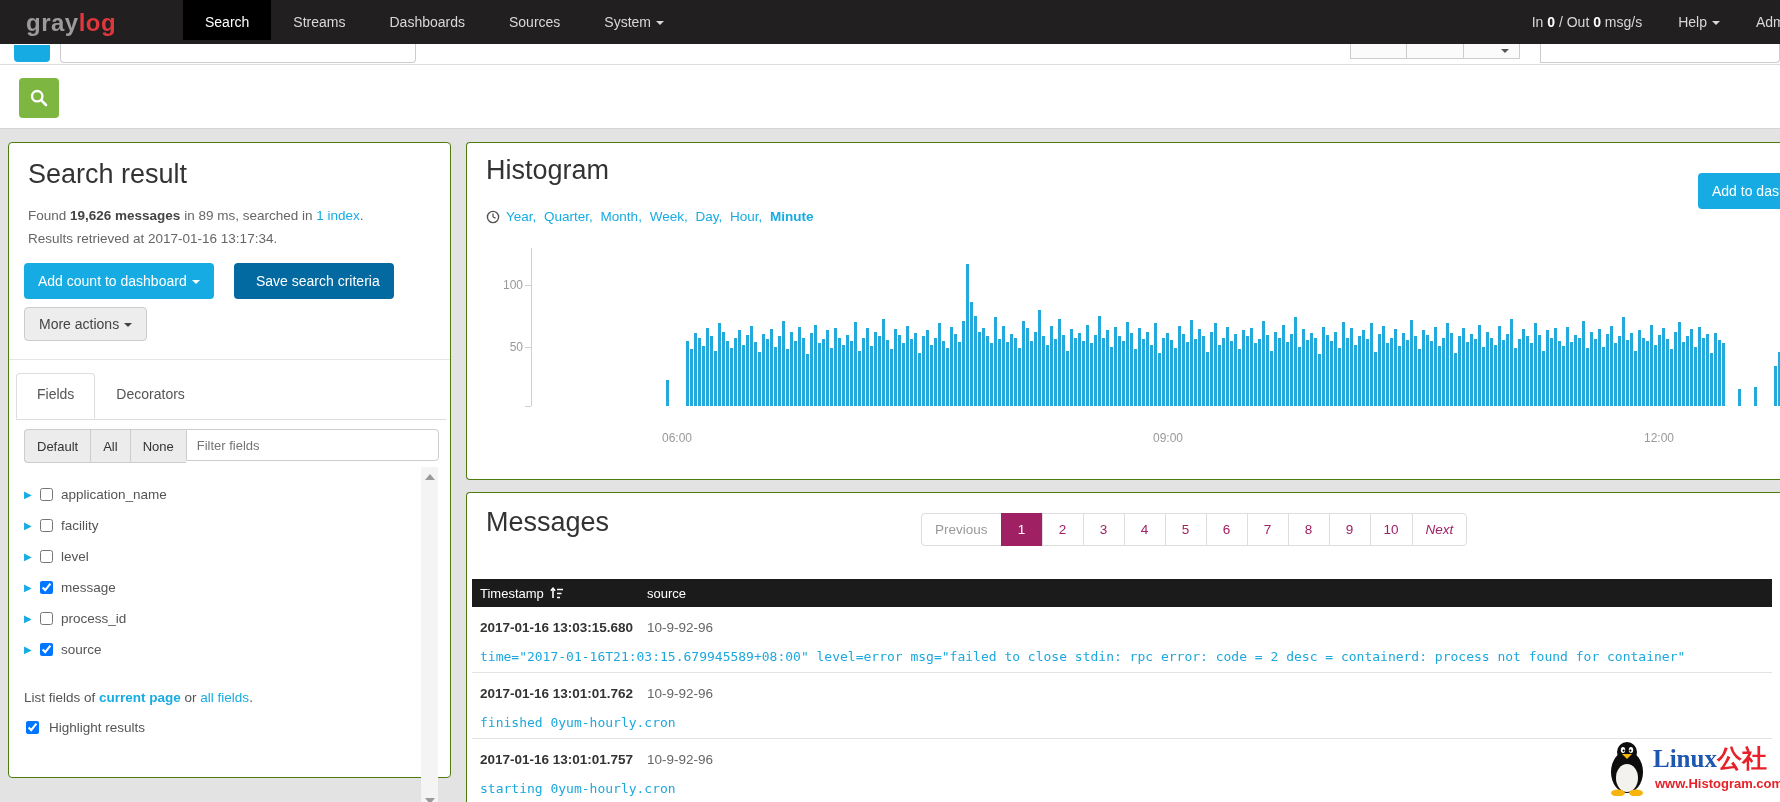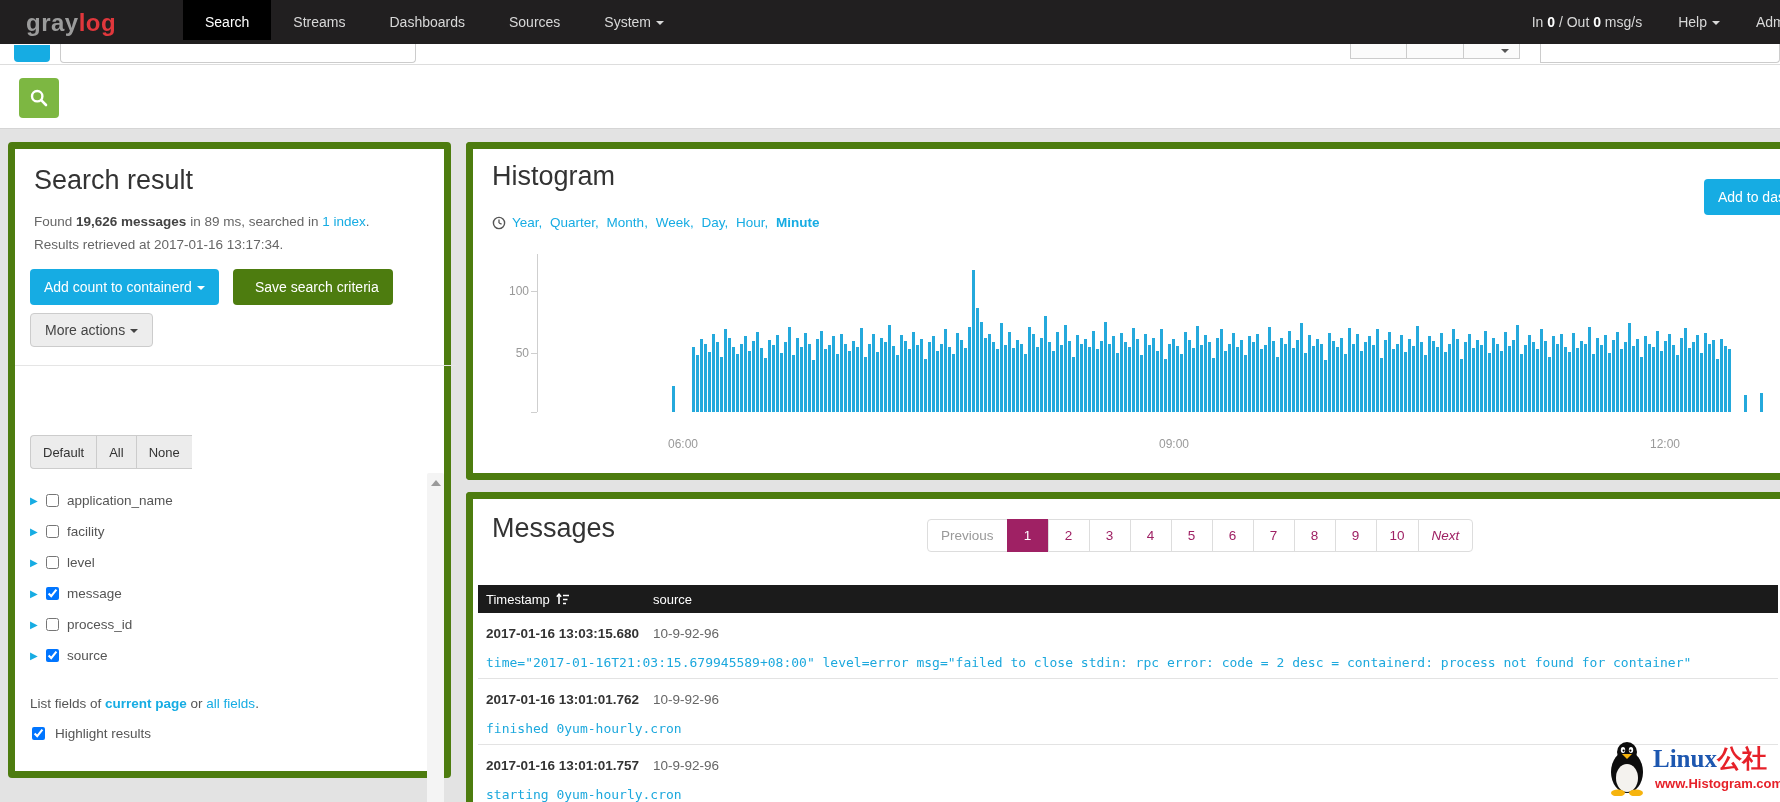--- a/index.html
+++ b/index.html
@@ -28,35 +28,35 @@
   #frag-btngroup{left:1350px;top:44px;width:170px;height:15px;border:1px solid #ccc;border-top:none;background:#fbfbfb;display:flex;}
   #frag-btngroup .seg{flex:1;border-right:1px solid #ccc;position:relative;}
   #frag-btngroup .seg:last-child{border-right:none;}
   #frag-btngroup .seg .caret{position:absolute;right:10px;top:5px;color:#555;}
   #frag-input-right{left:1540px;top:44px;width:240px;height:19px;border:1px solid #ccc;border-top:none;border-radius:0 0 4px;background:#fff;}
   #search-btn{position:absolute;left:19px;top:78px;width:40px;height:40px;background:#7db742;border:none;
     border-radius:4px;cursor:pointer;display:flex;align-items:center;justify-content:center;}
   #query{position:absolute;left:77px;top:88px;width:1600px;font-family:"DejaVu Sans Mono",monospace;
     font-size:14px;color:#555;background:transparent;border:none;outline:none;}
   
-  .panel{position:absolute;background:#fff;border:7px solid #4d7c0f;border-radius:4px;box-sizing:border-box;}
+  .panel{position:absolute;background:#fff;border:1px solid #4d7c0f;border-radius:4px;box-sizing:border-box;}
   #left-panel{left:8px;top:142px;width:443px;height:636px;}
   #hist-panel{left:466px;top:142px;width:1320px;height:338px;border-right:none;border-radius:4px 0 0 4px;}
   #msg-panel{left:466px;top:492px;width:1320px;height:316px;border-right:none;border-bottom:none;border-radius:4px 0 0 0;}
   .panel-title{position:absolute;left:19px;font-size:27px;font-weight:500;color:#333;}
   
   #sr-title{top:16px;}
   .sr-line{position:absolute;left:19px;color:#666;font-size:13.5px;}
   #sr-line1{top:65px;} #sr-line2{top:88px;}
   .link{color:#16ace3;cursor:pointer;text-decoration:none;}
   .b{font-weight:bold;color:#444;}
   .btn{position:absolute;border:none;border-radius:4px;font-size:14px;cursor:pointer;
     font-family:"Liberation Sans",sans-serif;padding:0 14px;height:36px;}
   #btn-addcount{left:15px;top:120px;background:#16ace3;color:#fff;}
-  #btn-save{left:218px;top:120px;background:#4d7c0f;color:#fff;padding-left:22px;}
+  #btn-save{left:225px;top:120px;background:#0369a1;color:#fff;padding-left:22px;}
   #btn-more{left:15px;top:164px;background:#ededed;color:#444;border:1px solid #ccc;height:34px;}
   #sr-hr{position:absolute;left:0;top:216px;width:441px;height:1px;background:#e5e5e5;}
   .tabs{position:absolute;left:7px;top:230px;width:430px;height:46px;border-bottom:1px solid #ddd;display:flex;}
   .tab{padding:12px 20px;font-size:14px;color:#555;cursor:pointer;border:1px solid transparent;}
   .tab.active{background:#fff;border-color:#ddd #ddd #fff;border-radius:4px 4px 0 0;font-weight:400;}
   #fields-toolbar{position:absolute;left:15px;top:286px;height:34px;display:flex;}
   .tbtn{background:#ececec;border:1px solid #ccc;border-right:none;color:#333;font-size:13px;padding:0 12px;cursor:pointer;}
   .tbtn:first-child{border-radius:4px 0 0 4px;}
   #filter-input{width:253px;height:32px;border:1px solid #ccc;border-radius:0 4px 4px 0;padding:0 10px;
     font-size:13px;color:#555;box-sizing:border-box;font-family:"Liberation Sans",sans-serif;}
@@ -150,28 +150,33 @@
         <line x1="12.2" y1="12.2" x2="17" y2="17" stroke="#fff" stroke-width="2.6" stroke-linecap="round"></line>
       </svg>
   </button>
 
   <div class="panel" id="left-panel">
     <div class="panel-title" id="sr-title">Search result</div>
     <div class="sr-line" id="sr-line1">
       <span>Found </span><span class="b">19,626 messages</span><span> in 89 ms, searched in </span><a class="link">1 index</a><span>.</span>
     </div>
     <div class="sr-line" id="sr-line2">Results retrieved at 2017-01-16 13:17:34.</div>
-    <button class="btn" id="btn-addcount"><span>Add count to containerd</span><span class="caret"></span></button>
+    <button class="btn" id="btn-addcount"><span>Add count to dashboard</span><span class="caret"></span></button>
     <button class="btn" id="btn-save">Save search criteria</button>
     <button class="btn" id="btn-more"><span>More actions</span><span class="caret"></span></button>
     <div id="sr-hr"></div>
+    <div class="tabs">
+        <div class="tab active">Fields</div>
+        <div class="tab">Decorators</div>
+      </div>
     <div id="fields-toolbar">
       <button class="tbtn">Default</button>
         <button class="tbtn">All</button>
         <button class="tbtn">None</button>
+        <input id="filter-input" placeholder="Filter fields" style="">
     </div>
     <div id="field-list">
         <div class="field-row">
           <span class="fcaret">▶</span>
           <input type="checkbox" style="">
           <span class="fname">application_name</span>
         </div>
         <div class="field-row">
           <span class="fcaret">▶</span>
           <input type="checkbox" style="">

